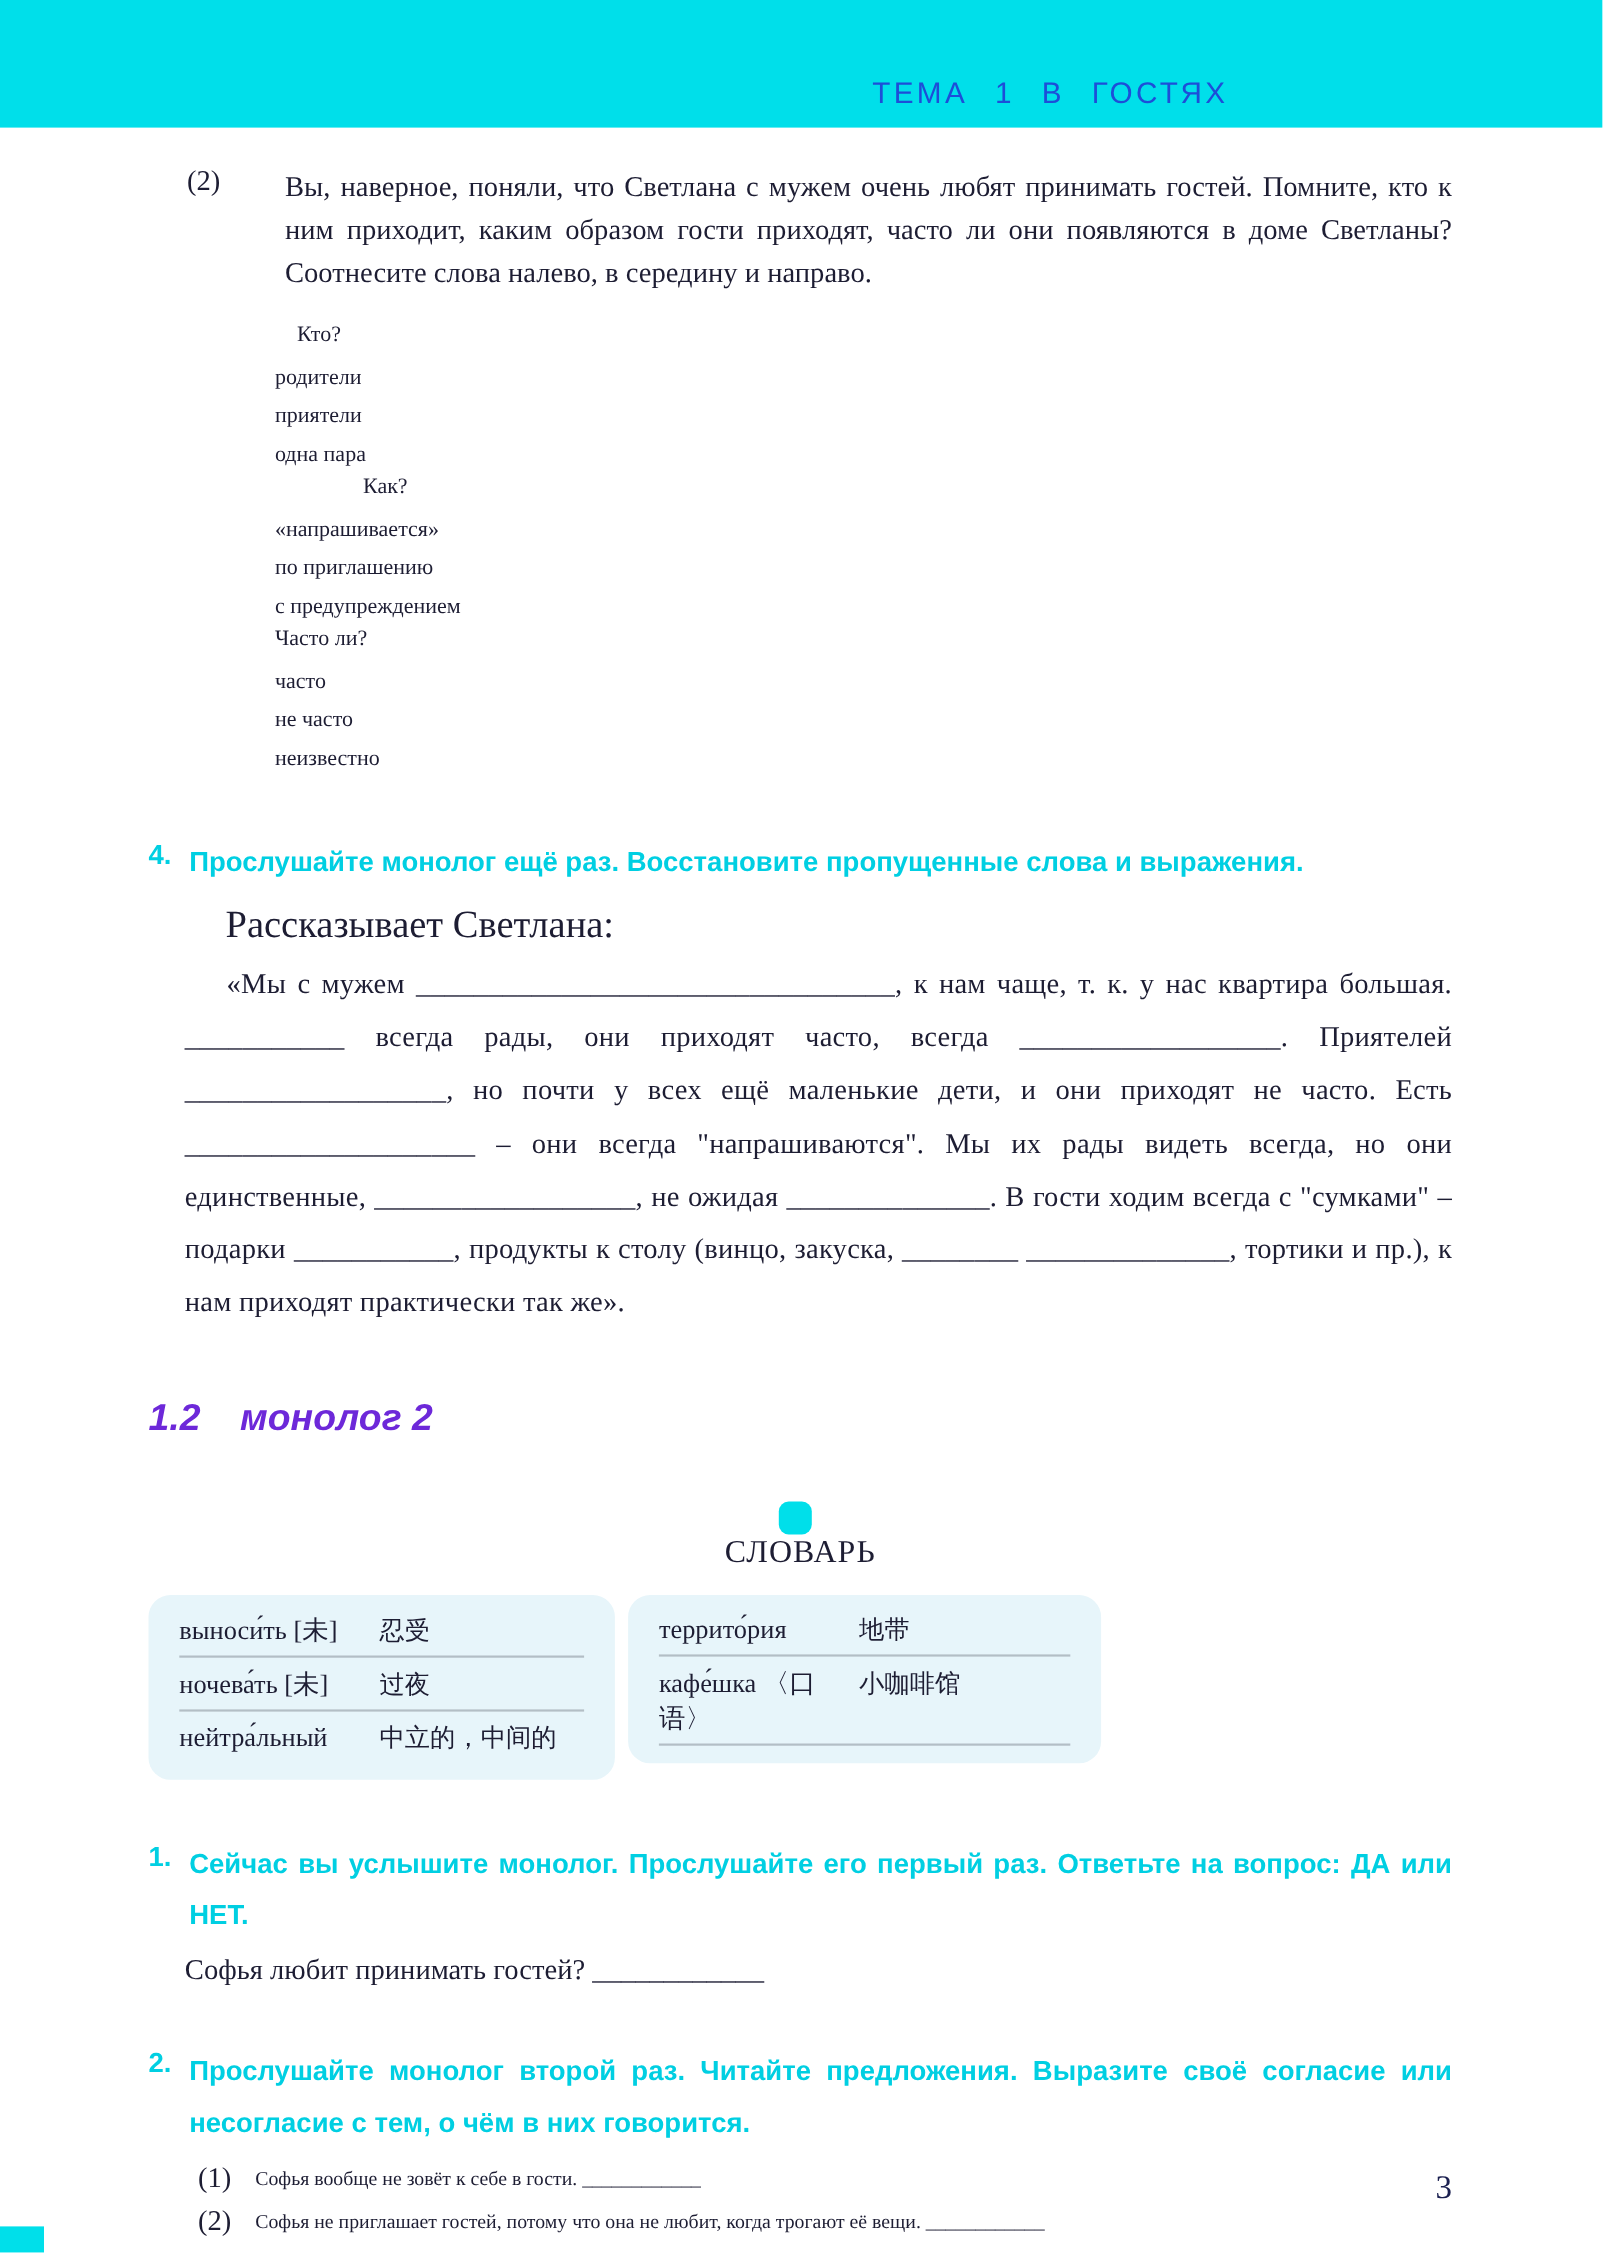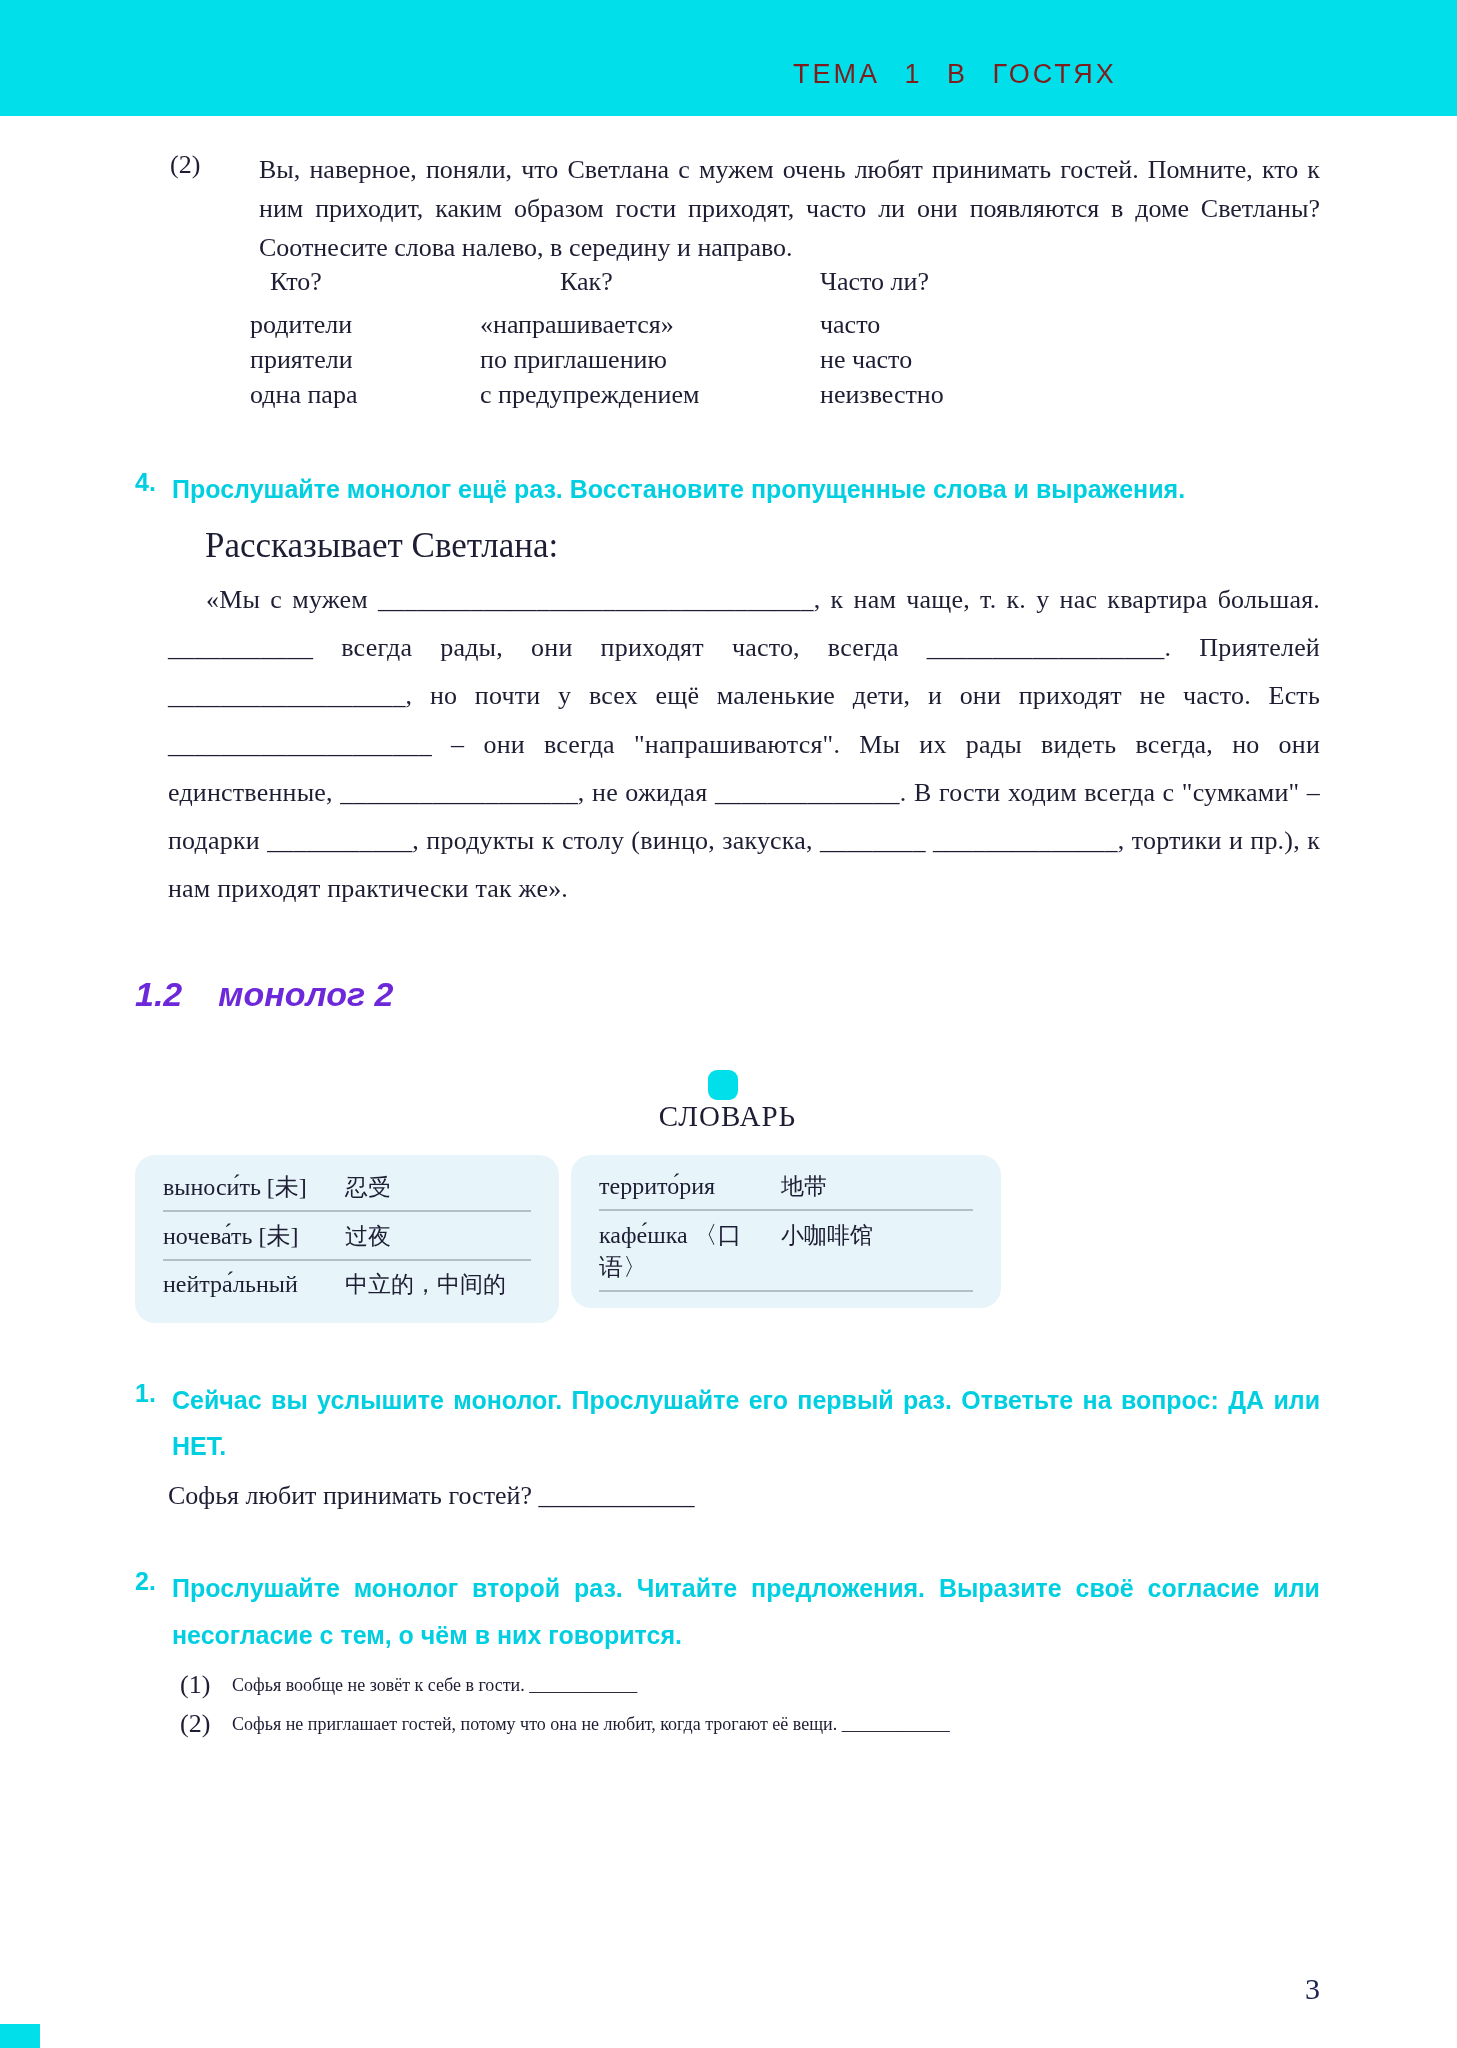--- a/index.html
+++ b/index.html
@@ -11,35 +11,35 @@
     font-family:"Liberation Serif", serif;
     color:#1d1d33;
     overflow:hidden;
   }
   .band {
     position:absolute; top:0; left:0;
     width:100%; height:116px;
     background:#00dfea;
   }
   .band-title {
-    position:absolute; left:793px; top:59px;
+    position:absolute; left:793px; top:70px;
     font-family:"Liberation Sans", sans-serif;
-    font-size:27px; color:#7f1d1d;
+    font-size:27px; color:#1d4ed8;
     letter-spacing:3px; word-spacing:14px;
     white-space:nowrap;
   }
   .content { position:relative; padding:150px 137px 0 135px; }
 
   
   .part2 { display:flex; margin-left:35px; }
   .pnum { flex:none; width:46px; font-size:26px; }
   .part2 p { flex:1; font-size:26px; line-height:1.5; text-align:justify;margin-left:43px; }
 
   
-  .match-table { display:flex; margin-left:115px; font-size:26px; }
+  .match-table { display:flex; margin-top:26px; margin-left:115px; font-size:20px;flex-direction:column; }
   .mcol { display:flex; flex-direction:column; }
   .mcol1 { width:230px; }
   .mcol2 { width:340px; }
   .mcol3 { width:310px; }
   .mhead { margin-bottom:10px; }
   .mcol1 .mhead { padding-left:20px; }
   .mcol2 .mhead { padding-left:80px; }
   .mcell { line-height:35px; }
 
   

